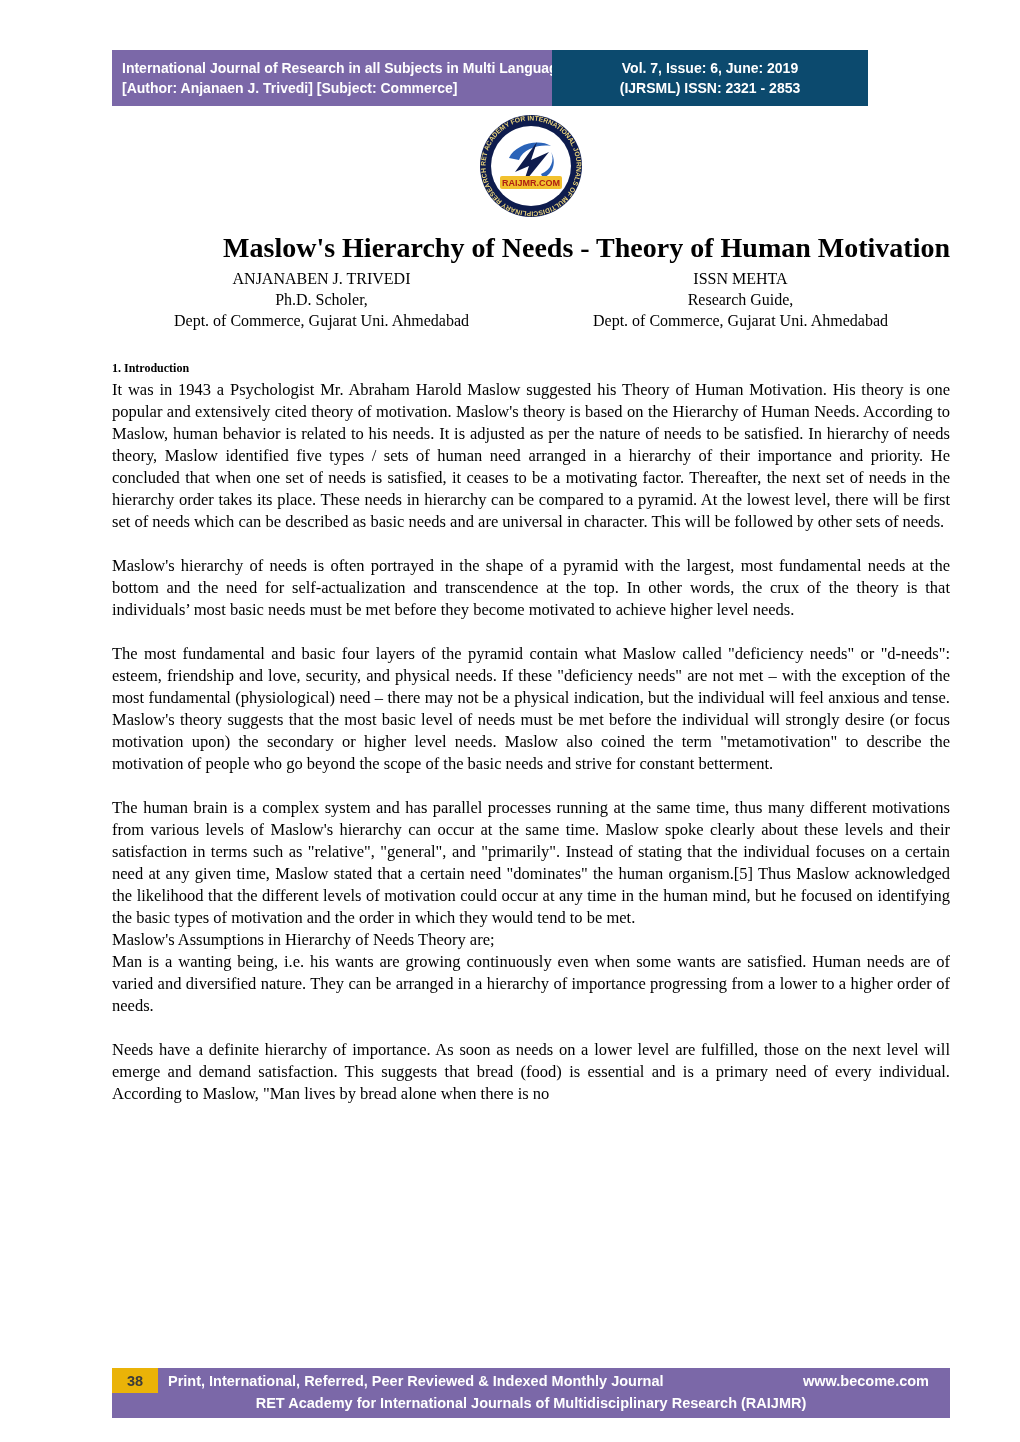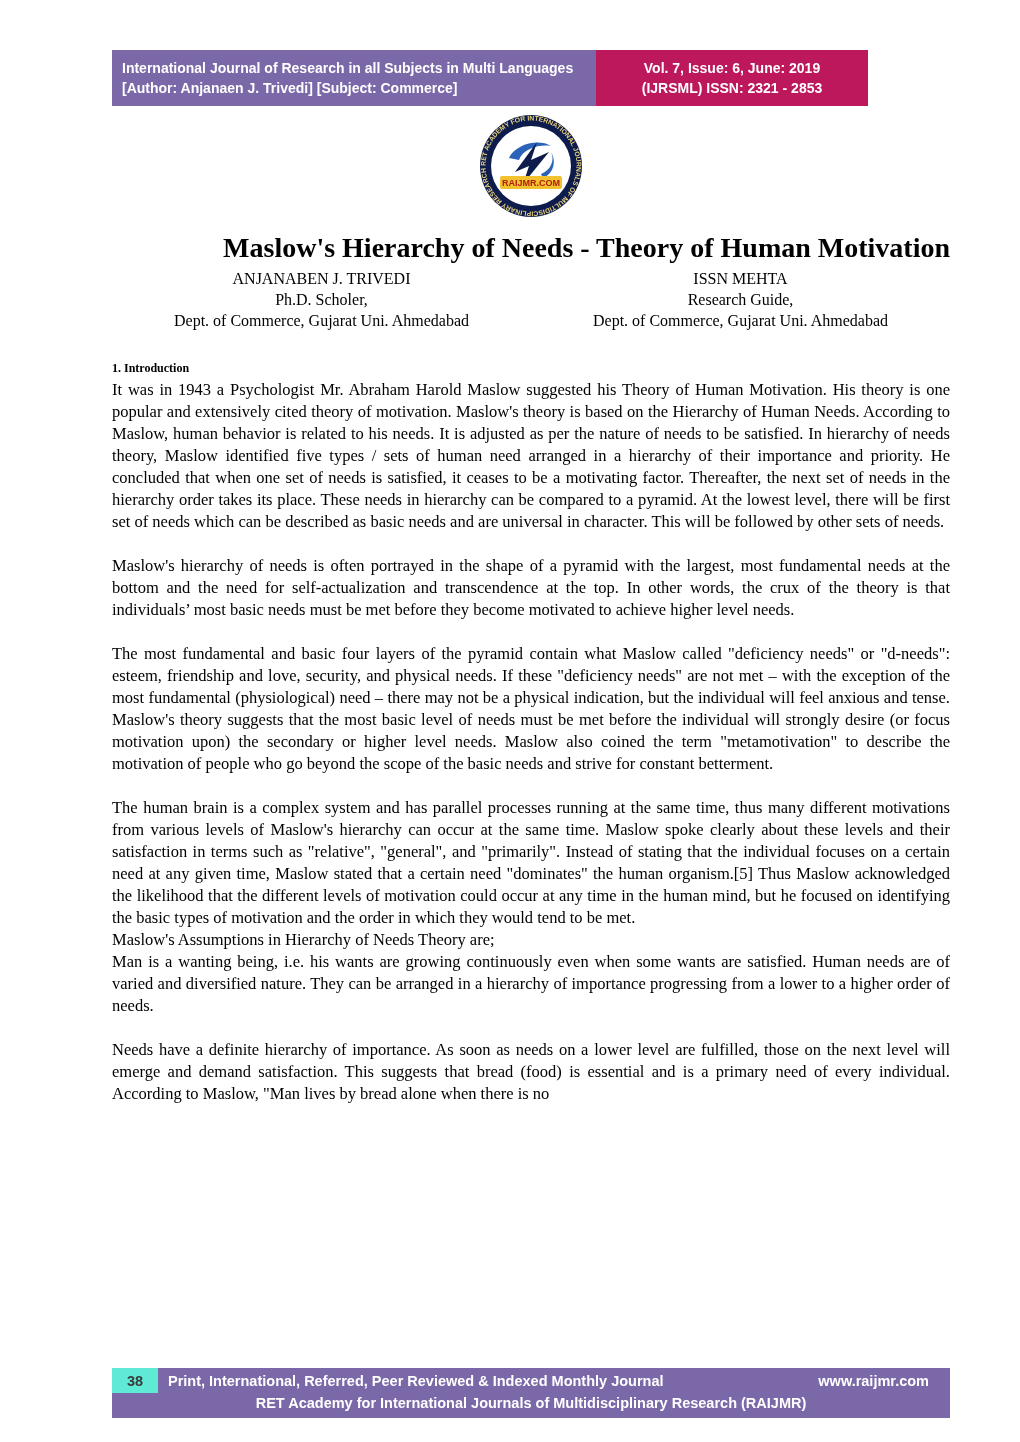--- a/index.html
+++ b/index.html
@@ -9,40 +9,40 @@
     color: #000;
     font-family: "Liberation Serif", serif;
     position: relative;
     overflow: hidden;
   }
   .page { position: absolute; inset: 0; padding: 50px 70px 0 112px; }
 
   
   .header { display: flex; width: 756px; font-family: Liberation Sans, sans-serif; font-weight: 700; color: #fff; }
   .header-left { background: #7b68a8; flex: 1; padding: 8px 10px; font-size: 14px; line-height: 20px; white-space: nowrap; overflow: hidden; }
-  .header-right { background: #be185d; width: 272px; padding: 8px 0; font-size: 14px; line-height: 20px; text-align: center; white-space: nowrap; }
+  .header-right { background: #0c4a6e; width: 272px; padding: 8px 22px; font-size: 14px; line-height: 20px; text-align: center; white-space: nowrap; }
 
   
   .logo-row { display: flex; justify-content: center; margin-top: 8px; height: 104px; }
 
   
   .paper-title { font-size: 28px; font-weight: 700; text-align: right; margin: 14px 0 0 0; font-family: "Liberation Serif", serif; }
   .authors { display: flex; margin-top: 4px; }
   .author { flex: 1; text-align: center; font-size: 16px; line-height: 21px; }
 
   
   .body-text { margin-top: 26px; font-size: 16.5px; line-height: 22px; text-align: justify; }
   .body-text p { margin: 0; }
   .body-text .gap { margin-top: 22px; }
   .sec-heading { font-size: 12px; font-weight: 700; margin: 0; font-family: "Liberation Serif", serif; }
 
   
   .footer { position: absolute; left: 112px; width: 838px; bottom: 24px; font-family: "Liberation Sans", sans-serif; font-weight: 700; font-size: 14.5px; color: #fff; }
   .footer-row1 { display: flex; align-items: stretch; }
-  .page-num-chip { background: #5eead4; color: #3b3b3b; width: 46px; display: flex; align-items: center; justify-content: center; }
+  .page-num-chip { background: #eab308; color: #3b3b3b; width: 46px; display: flex; align-items: center; justify-content: center; }
   .footer-row1-main { flex: 1; background: #7b68a8; display: flex; justify-content: space-between; padding: 5px 21px 4px 10px; }
   .footer-row2 { background: #7b68a8; text-align: center; padding: 2px 0 7px 0; }
 </style>
 </head>
 <body>
 
 <div class="page">
 
   <div class="header">
     <div class="header-left">
@@ -101,17 +101,17 @@
 
 </div>
 
 <div class="footer">
   <div class="footer-row1">
     <div class="page-num-chip">
       <span>38</span>
     </div>
     <div class="footer-row1-main">
       <span>Print, International, Referred, Peer Reviewed &amp; Indexed Monthly Journal</span>
-      <span>www.raijmr.com</span>
+      <span>www.become.com</span>
     </div>
   </div>
   <div class="footer-row2">RET Academy for International Journals of Multidisciplinary Research (RAIJMR)</div>
 </div>
 
 </body></html>

